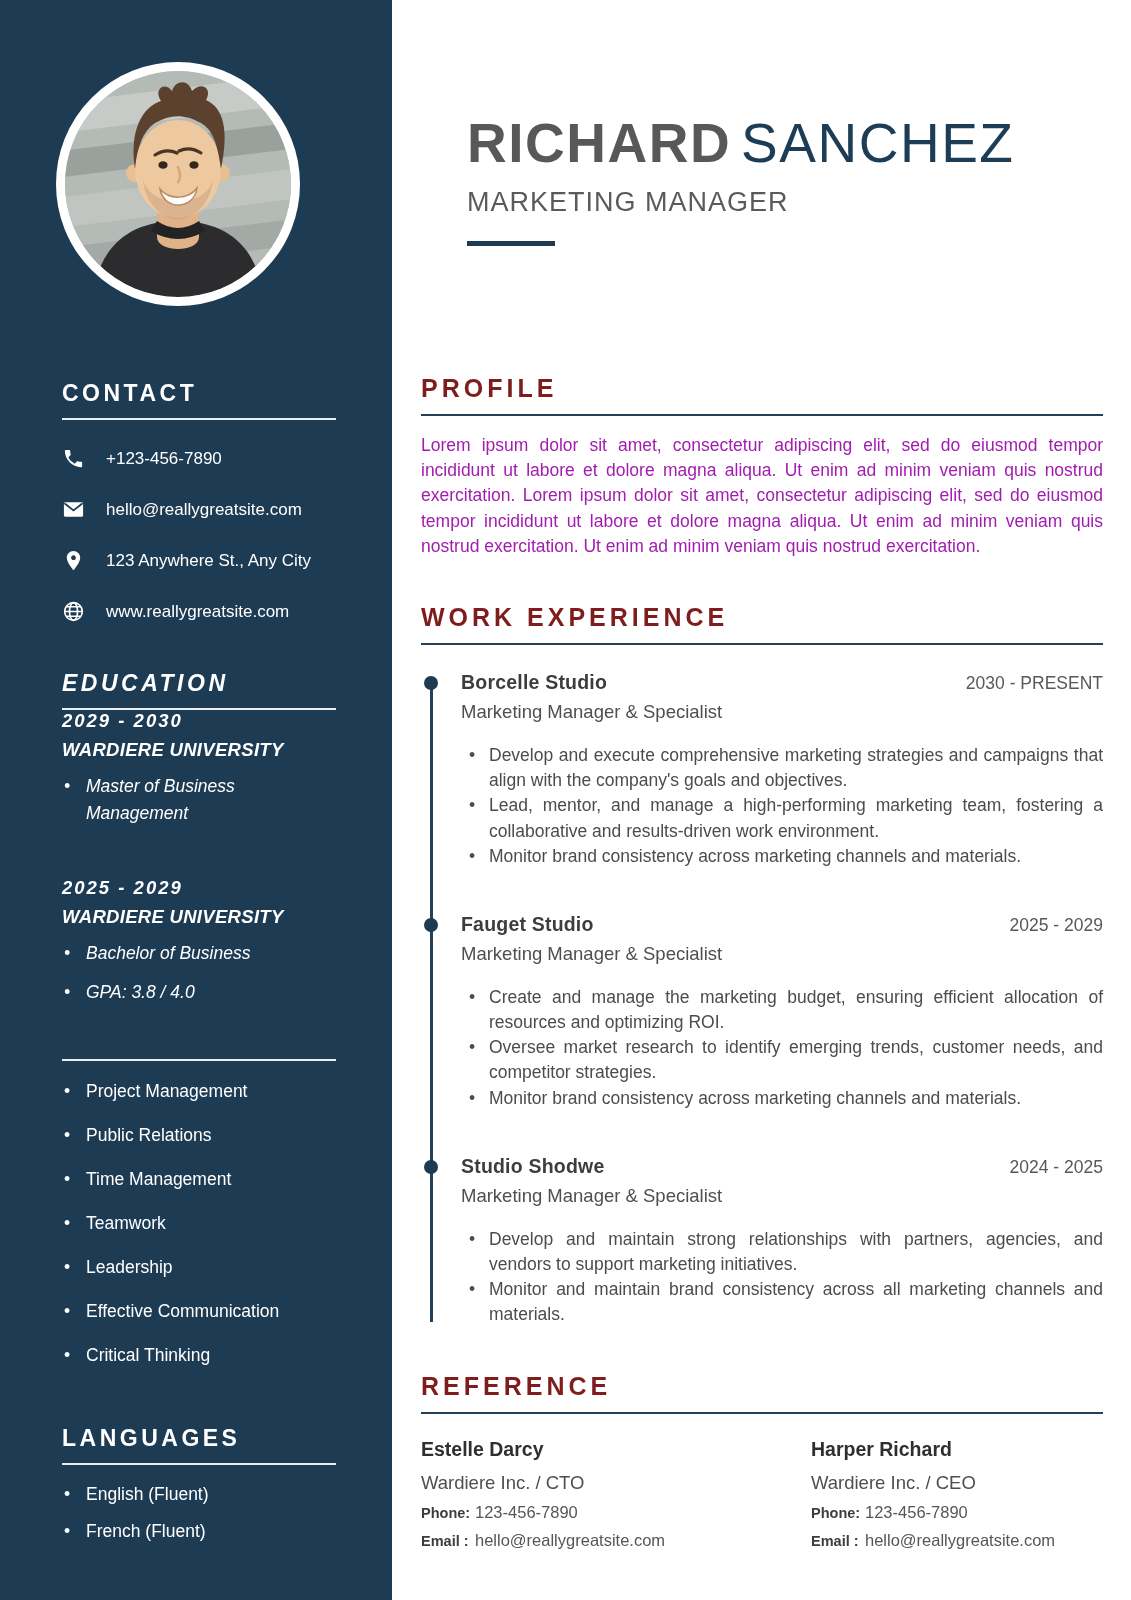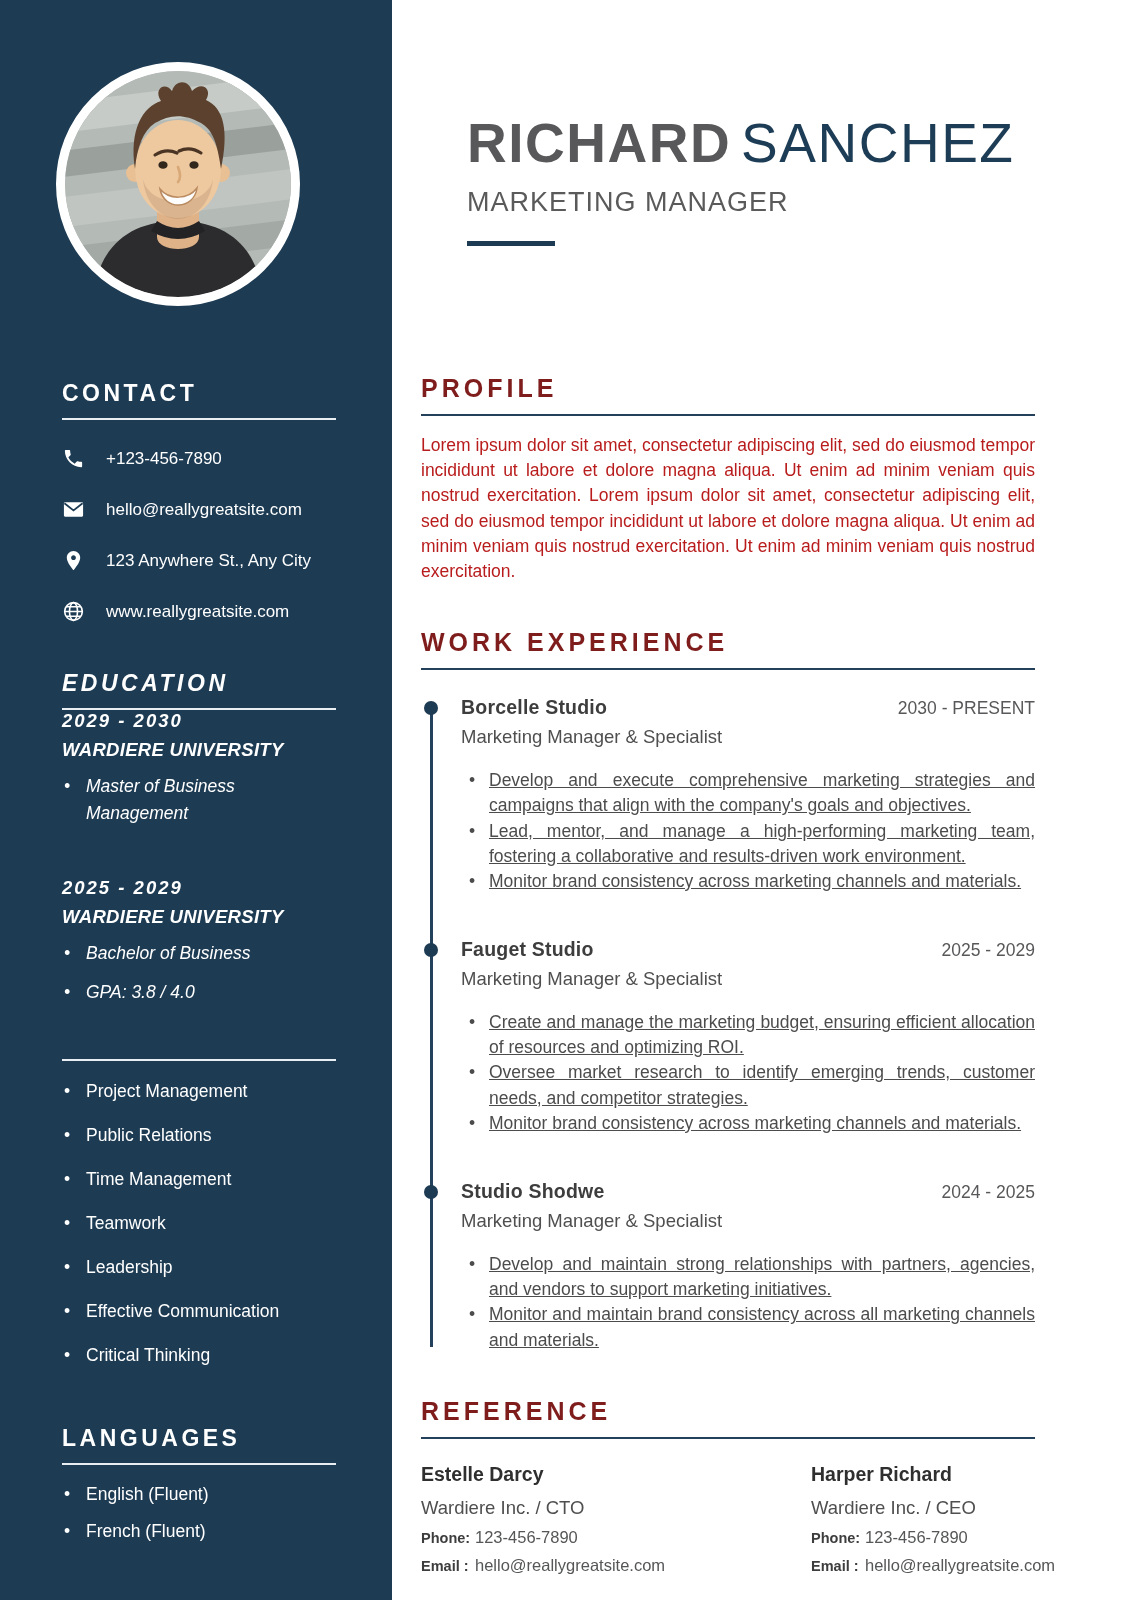--- a/index.html
+++ b/index.html
@@ -62,58 +62,58 @@
   .skills-list { margin-top:16px; }
   .skills-list .side-li { margin-top:17px; }
 
   .lang-section { margin-top:56px; }
   .lang-list { margin-top:16px; }
   .lang-list .side-li { margin-top:9px; }
 
   
   .main {
     position:absolute; left:392px; top:0; right:0; height:1600px;
-    padding:0 96px 0 29px;
+    padding:0 28px 0 29px;
   }
   .head-block { margin-top:116px; padding-left:46px; }
   .name { font-size:55px; letter-spacing:1.5px; line-height:1; white-space:nowrap; }
   .name .first { color:#58585a; font-weight:bold; }
   .name .last  { color:#1d3d56; font-weight:300; margin-left:10px; }
   .job-title { font-size:27px; color:#5a5a5a; letter-spacing:1px; margin-top:16px; font-weight:400; }
   .head-underline { width:88px; height:5px; background:#1d3b53; margin-top:23px; }
 
   .section { margin-top:44px; }
   .section.profile { margin-top:128px; }
   .section-head {
     font-size:25px; font-weight:bold; color:#7f1d1d; letter-spacing:4px;
   }
   .section-rule { height:2px; background:#24415c; margin-top:11px; }
 
   .profile-text {
-    margin-top:17px; font-size:17.5px; color:#b91c1c;
+    margin-top:17px; font-size:17.5px; color:#a21caf;
     text-align:justify; line-height:1.44;
   }
 
   .we-body { position:relative; margin-top:26px; padding-left:40px; }
   .we-line {
     position:absolute; left:9px; top:12px; bottom:6px;
     width:2.5px; background:#24415c;
   }
   .job { position:relative; margin-bottom:44px; }
   .job:last-child { margin-bottom:0; }
   .job-dot {
     position:absolute; left:-37px; top:5px;
     width:14px; height:14px; border-radius:50%;
     background:#1d3b53;
   }
   .job-head { display:flex; justify-content:space-between; align-items:baseline;text-align:center; }
   .company { font-size:19.5px; font-weight:bold; color:#3d3d3d; letter-spacing:0.2px; }
   .job-dates { font-size:17.5px; color:#58585a; }
   .role { font-size:18.5px; color:#4f4f4f; margin-top:7px; }
-  .bullets { margin-top:20px;text-decoration:underline; }
+  .bullets { margin-top:20px; }
   .m-li {
     position:relative; padding-left:28px;
     font-size:17.5px; color:#4c4c4c; line-height:1.44;
     text-align:justify;
   }
   .m-li::before { content:"•"; position:absolute; left:8px; }
 
   .ref-grid { display:grid; grid-template-columns:390px 1fr; margin-top:24px; }
   .ref-name { font-size:19.5px; font-weight:bold; color:#2f2f2f; }
   .ref-company { font-size:18.5px; color:#4f4f4f; margin-top:11px; }

